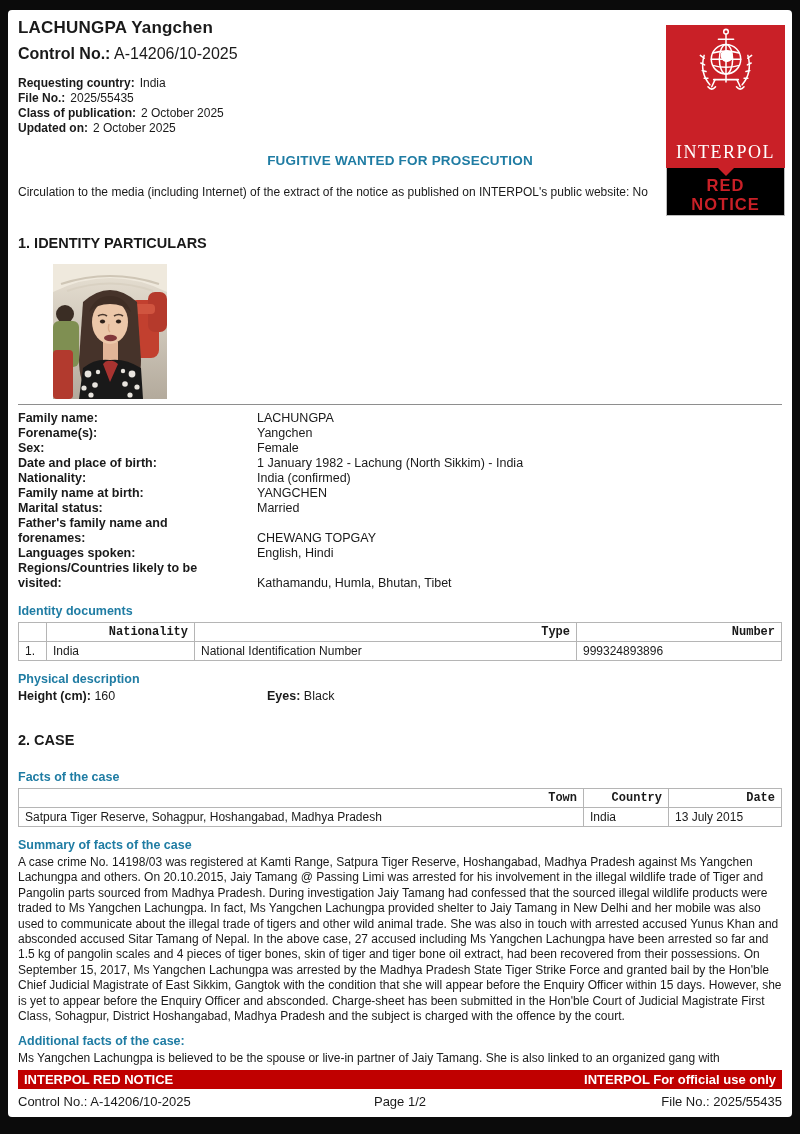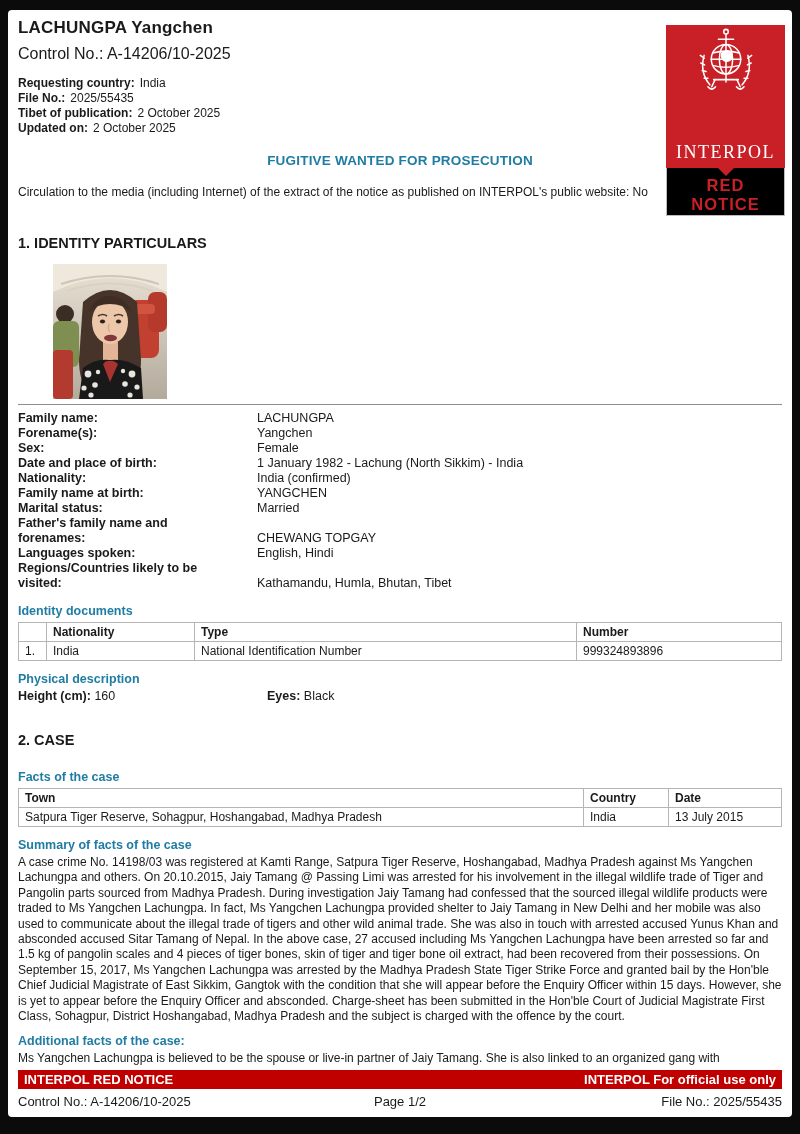--- a/index.html
+++ b/index.html
@@ -11,21 +11,21 @@
   }
   .page {
     position:absolute; top:10px; left:8px; right:8px; bottom:17px;
     background:#ffffff; border-radius:4px;
     padding:8px 10px; box-sizing:border-box; overflow:hidden;
   }
 
   
   .person-name { font-size:17px; font-weight:bold; letter-spacing:.2px; }
   .control-no { font-size:16px; margin-top:7px; }
-  .control-no .lbl { font-weight:normal; }
+  .control-no .lbl { font-weight:bold; }
   .meta { margin-top:13px; font-size:12px; line-height:15px; }
   .meta .lbl { font-weight:bold; }
   .meta .val { margin-left:5px; }
 
   
   .logo { position:absolute; top:8px; right:7px; width:119px; z-index:5; }
   .logo-red { background:#c92027; height:143px; position:relative; }
   .logo-red svg { display:block; margin:7px auto 0 auto; }
   .logo-word {
     position:absolute; bottom:5px; left:0; width:100%;
@@ -59,21 +59,21 @@
 
   .id-fields { margin-top:6px; }
   .id-row { display:flex; align-items:flex-end; font-size:12.5px; line-height:15px;gap:44px; }
   .id-row .lbl { width:195px; flex:none; font-weight:bold; }
 
   h3.teal { color:#1f7ca3; font-size:12.5px; font-weight:bold; margin:13px 0 0 0; }
   h3.gap { margin-top:11px; }
 
   table { border-collapse:collapse; width:100%; margin-top:4px; font-size:12px; table-layout:fixed; }
   th, td { border:1px solid #b5b5b5; padding:1px 6px; height:16px; overflow:hidden; white-space:nowrap; }
-  th { font-weight:bold; text-align:left; }
+  th { font-weight:bold; text-align:right;font-family:Liberation Mono, monospace; }
   td { text-align:left; }
 
   .phys-line { font-size:12.5px; margin-top:3px; }
   .phys-chunk { display:inline-block; width:249px; }
   .phys-line .lbl { font-weight:bold; }
 
   p.body-text { font-size:12px; line-height:15.4px; margin:3px 0 0 0; }
 
   .footer { position:absolute; left:10px; right:10px; bottom:8px; }
   .redbar {
@@ -133,21 +133,21 @@
   </div>
 
   <div class="person-name">LACHUNGPA Yangchen</div>
   <div class="control-no">
     <span class="lbl">Control No.:</span>
     <span class="val">A-14206/10-2025</span>
   </div>
   <div class="meta">
     <div><span class="lbl">Requesting country:</span><span class="val">India</span></div>
     <div><span class="lbl">File No.:</span><span class="val">2025/55435</span></div>
-    <div><span class="lbl">Tibet of publication:</span><span class="val">2 October 2025</span></div>
+    <div><span class="lbl">Class of publication:</span><span class="val">2 October 2025</span></div>
     <div><span class="lbl">Updated on:</span><span class="val">2 October 2025</span></div>
   </div>
 
   <div class="notice-type">FUGITIVE WANTED FOR PROSECUTION</div>
   <div class="circulation">Circulation to the media (including Internet) of the extract of the notice as published on INTERPOL's public website: No</div>
 
   <h2 class="section">1. IDENTITY PARTICULARS</h2>
 
   <svg class="photo" width="114" height="135" viewBox="0 0 114 135">
     <defs>

